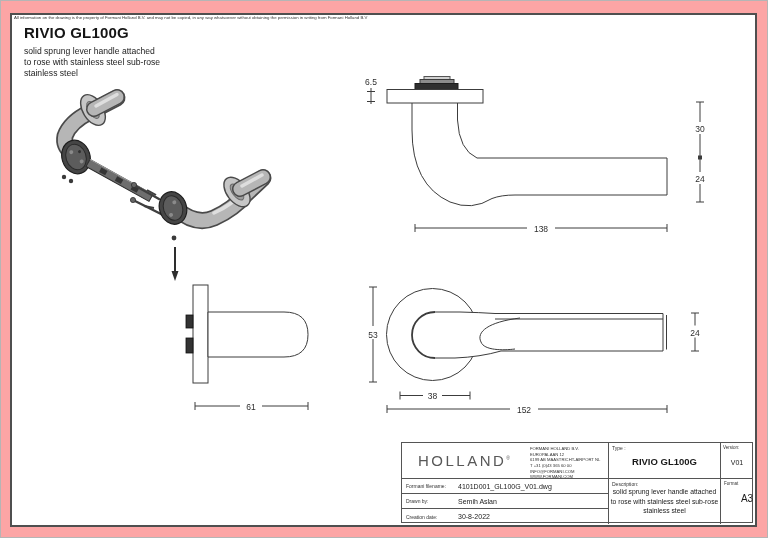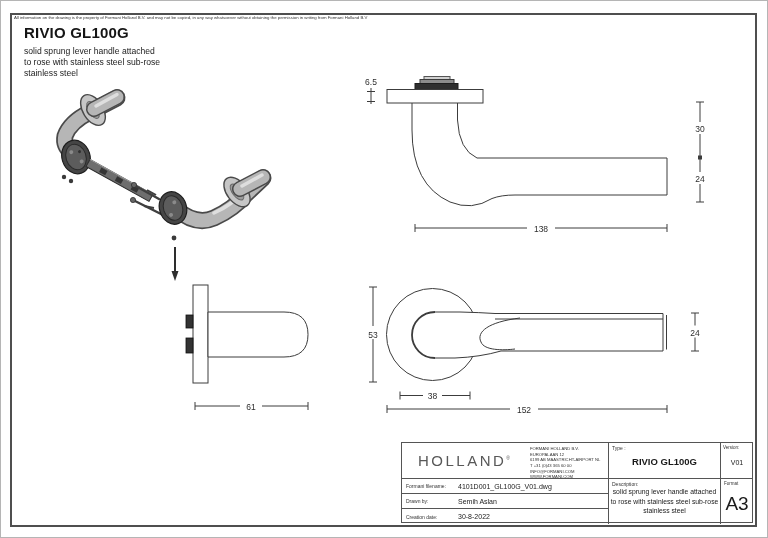--- a/index.html
+++ b/index.html
@@ -1,17 +1,17 @@
 <!DOCTYPE html>
 <html><head>
 <meta charset="utf-8">
 <style>
   html,body{margin:0;padding:0;background:#e8e8e8;}
   .canvas{
-    position:relative;width:768px;height:538px;background:#ffffff;
+    position:relative;width:768px;height:538px;background:#fca5a5;
     font-family:"Liberation Sans",sans-serif;color:#222;overflow:hidden;
     box-shadow:inset 0 0 0 1px #b5b5b5;
     text-decoration:underline;
   }
   .frame{
     position:absolute;left:10px;top:13px;width:743px;height:510px;
     border:2px solid #4f4f4f;background:#fff;
   }
   .disclaimer{
     position:absolute;left:14px;top:15px;width:720px;
@@ -48,21 +48,21 @@
   .meta-row .tb-label{padding-left:4px;width:56px;flex:none;}
   .meta-value{font-size:7px;color:#1a1a1a;}
   .row-filename{top:36px;}
   .row-drawnby{top:51px;}
   .row-date{top:66px;border-bottom:none;height:15px;}
   .cell-desc{left:207px;top:36px;width:112px;height:45px;border-right:1px solid #555;}
   .cell-desc .tb-label{position:absolute;left:3px;top:2px;}
   .desc-lines{position:absolute;left:0;top:8px;width:100%;text-align:center;font-size:6.8px;line-height:1.4;color:#1a1a1a;}
   .cell-format{left:319px;top:36px;width:32px;height:45px;}
   .cell-format .tb-label{position:absolute;left:3px;top:2px;font-size:4.5px;}
-  .format-value{position:absolute;left:0;top:14px;width:100%;text-align:center;font-size:19px;color:#1a1a1a;}
+  .format-value{position:absolute;left:10px;top:14px;width:100%;text-align:center;font-size:10px;color:#1a1a1a;}
 </style>
 </head>
 <body>
 
 <div class="canvas">
   <div class="frame"></div>
 
   <div class="disclaimer">All information on the drawing is the property of Formani Holland B.V. and may not be copied, in any way whatsoever without obtaining the permission in writing from Formani Holland B.V</div>
 
   <div class="page-title">RIVIO GL100G</div>

